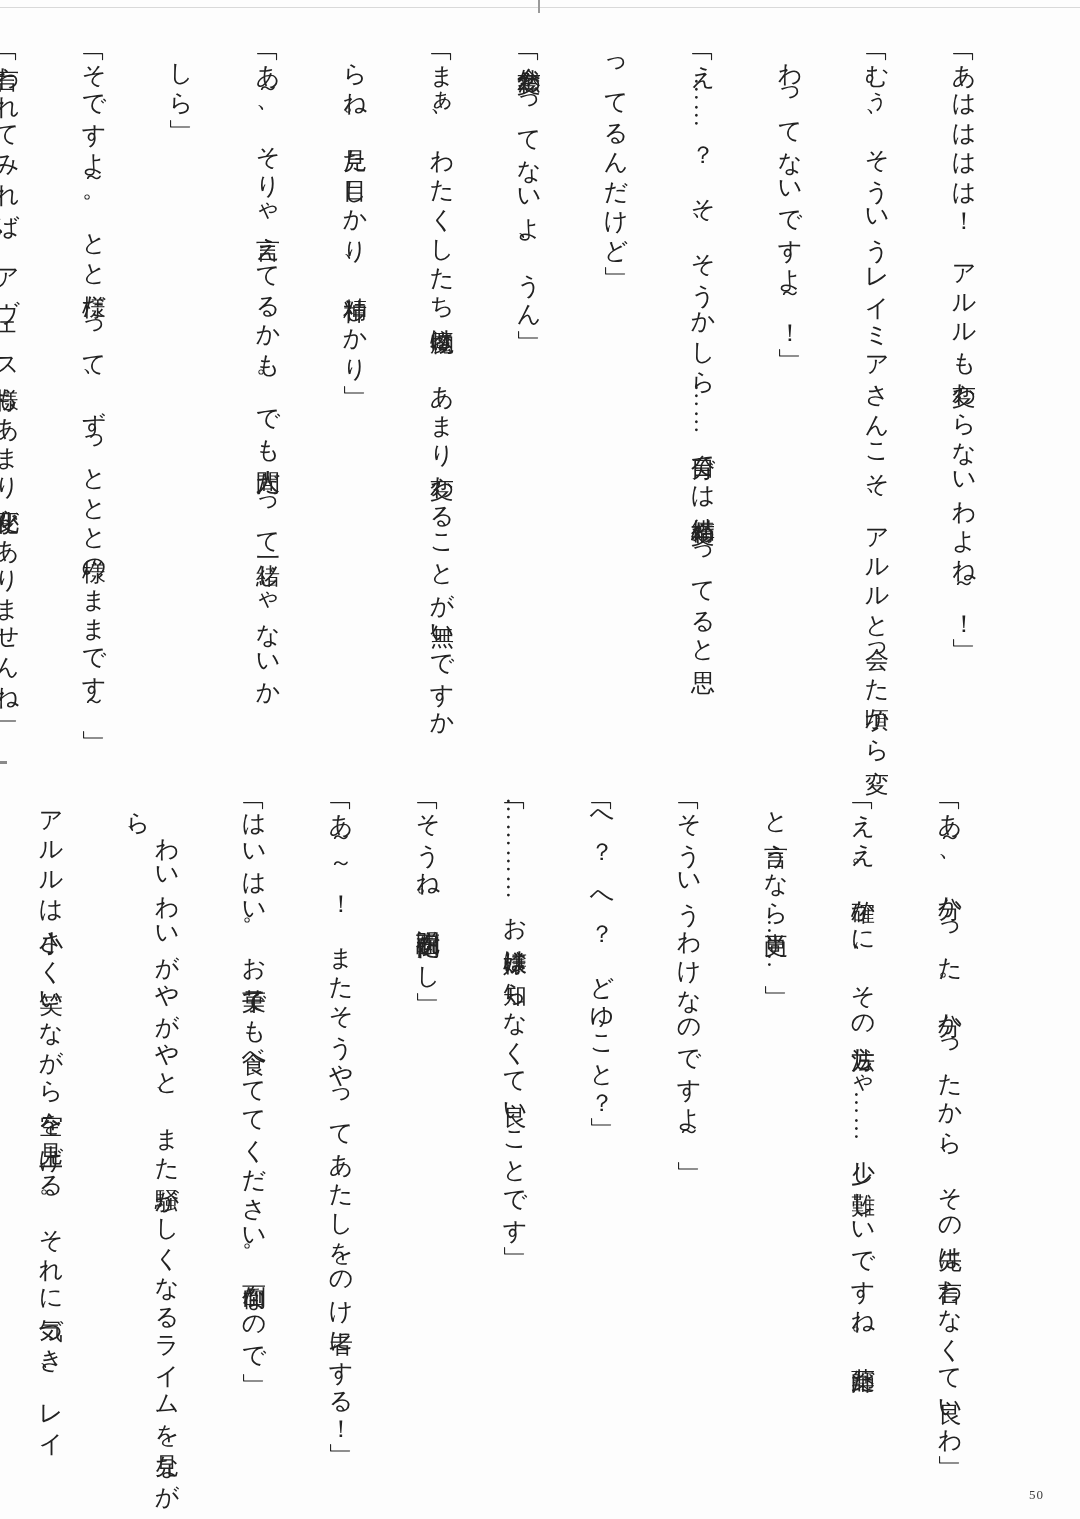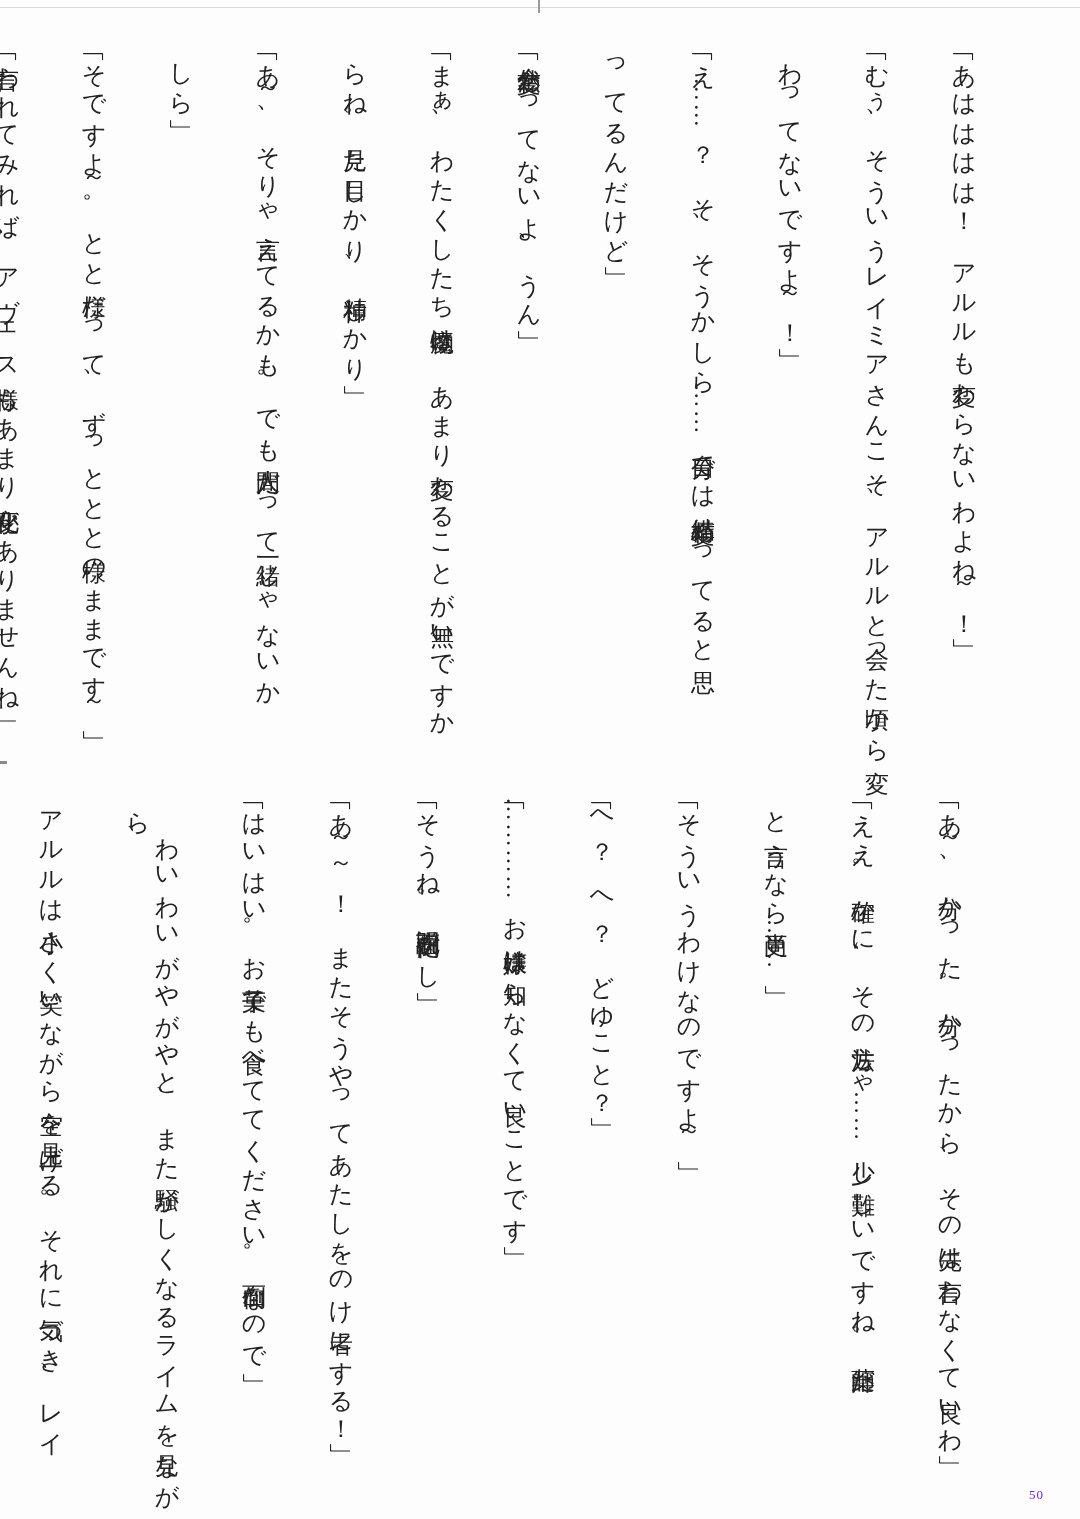--- a/index.html
+++ b/index.html
@@ -30,21 +30,21 @@
     font-size: 24px;
     line-height: 29px;
     letter-spacing: 2px;
     white-space: pre-wrap;
   }
   .text-block p { margin: 0; padding: 0; }
   .top-block    { top: 46px;  right: 44px; height: 736px; }
   .bottom-block { top: 795px; right: 58px; height: 726px; }
   .page-number {
     position: absolute; right: 36px; bottom: 16px;
-    font-size: 13px; letter-spacing: 1px; color: #6d28d9; margin-left: 48px;
+    font-size: 13px; letter-spacing: 1px; color: #404040; margin-left: 48px;
   }
 </style>
 </head>
 <body>
 
 <div class="scan-top-line"></div>
 <div class="scan-center-tick"></div>
 <div class="scan-left-dash"></div>
 
 <div class="text-block top-block">

